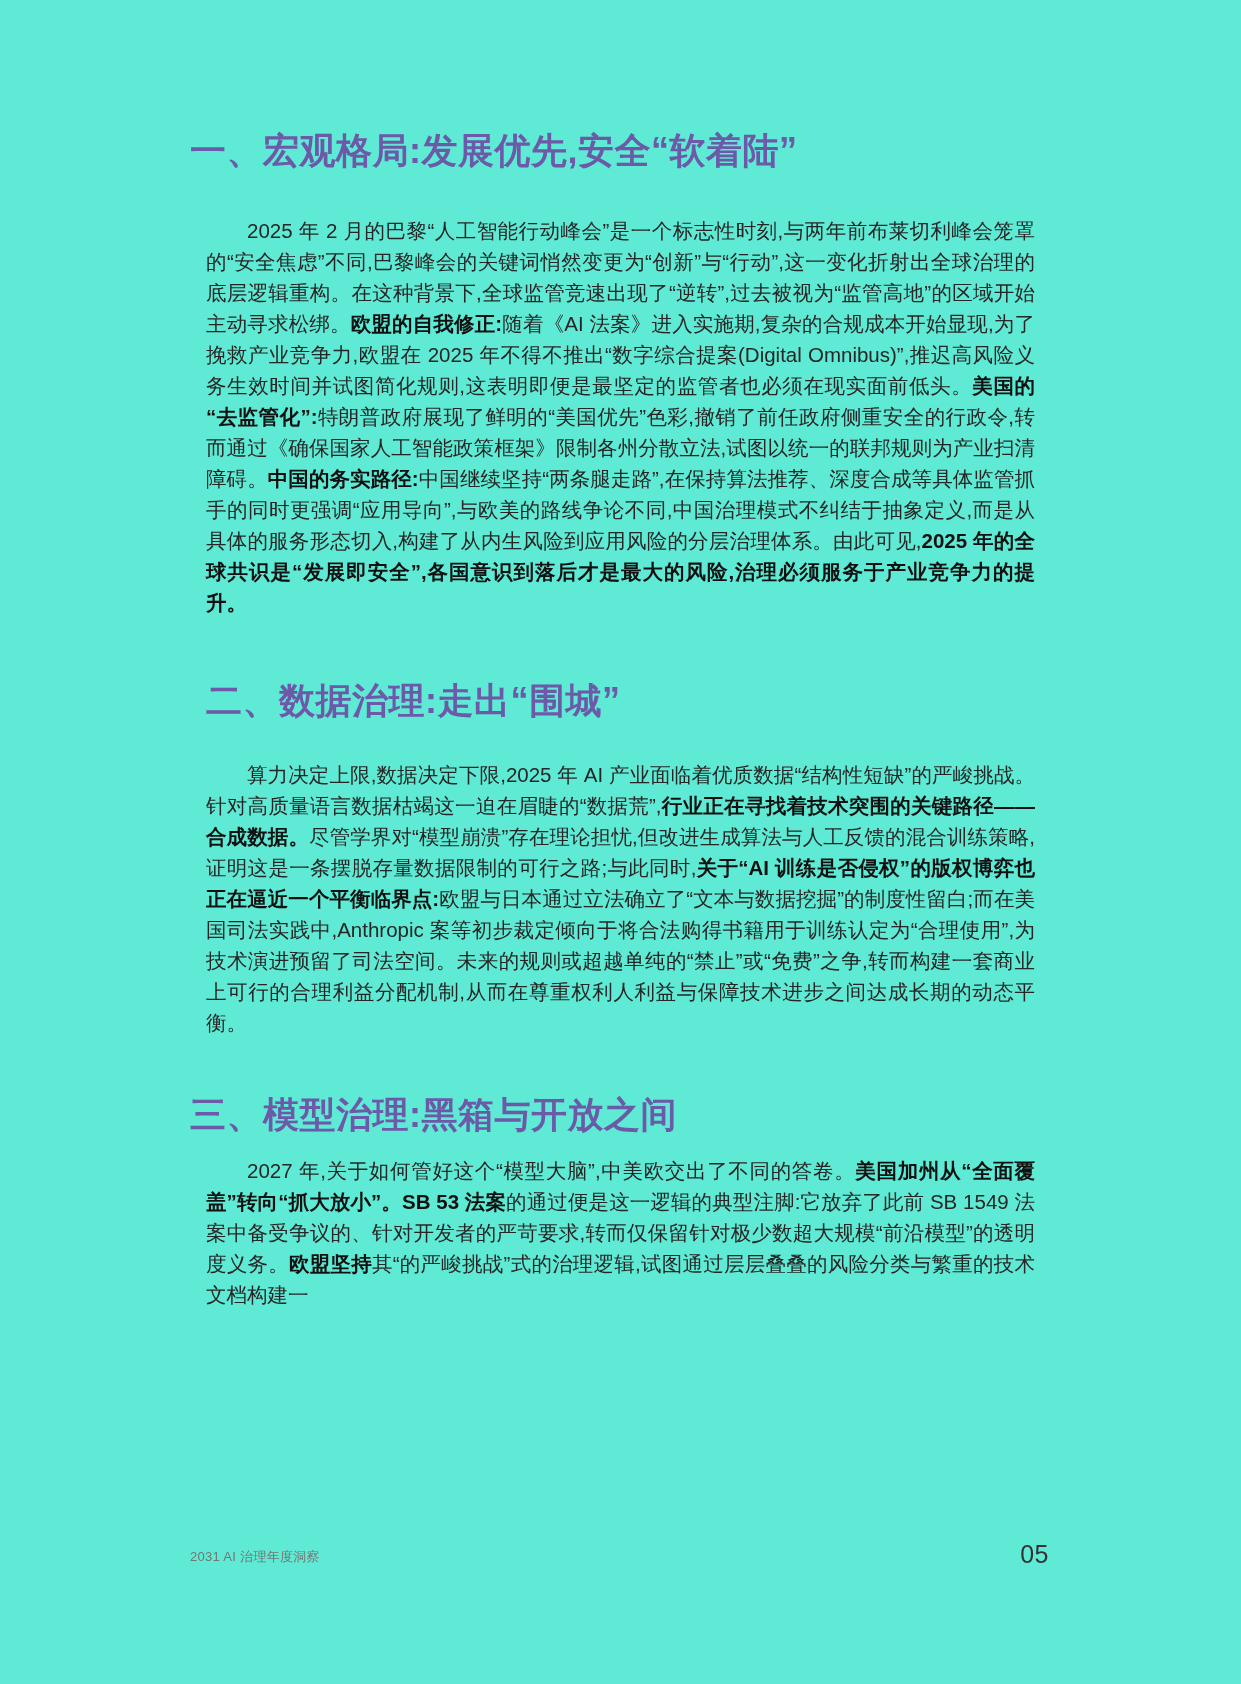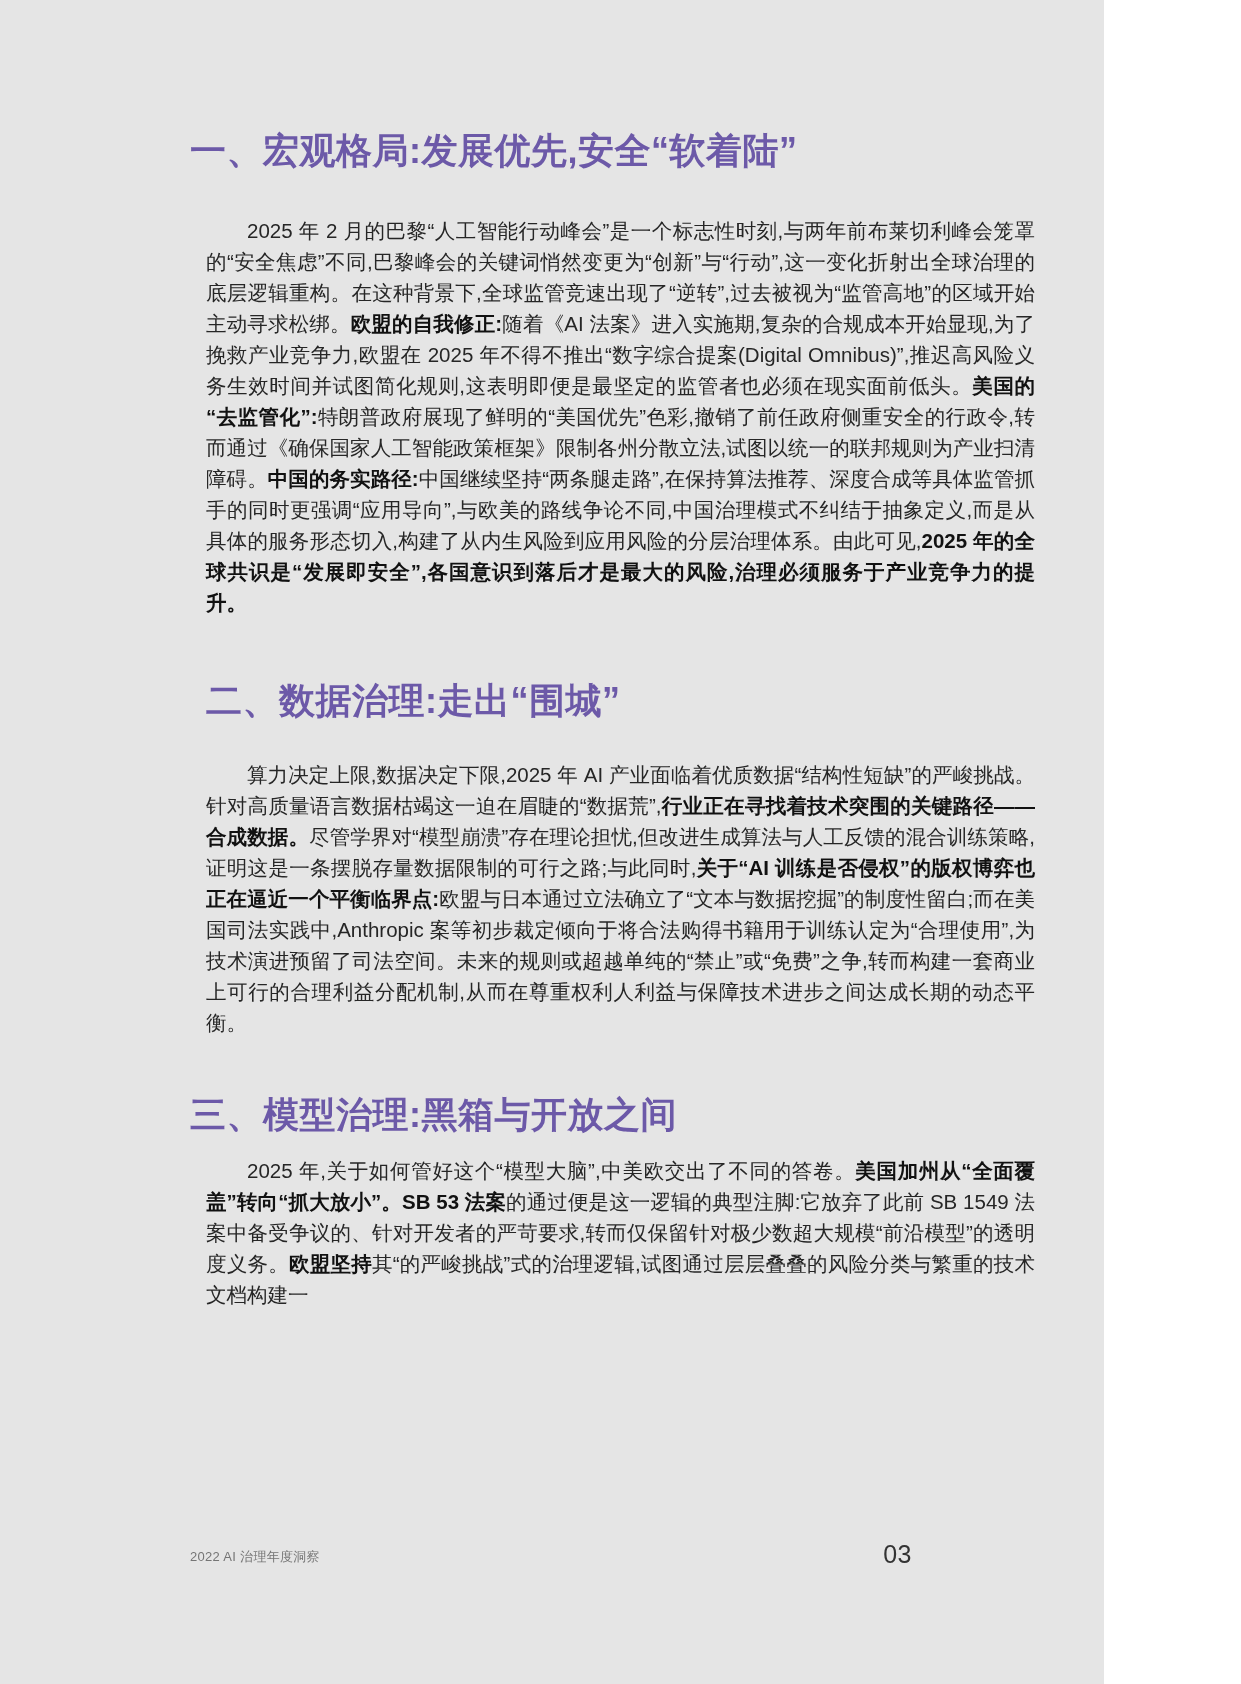--- a/index.html
+++ b/index.html
@@ -2,23 +2,23 @@
 <html lang="zh"><head>
 <meta charset="utf-8">
 <style>
   html, body {
     margin: 0;
     padding: 0;
     background: #ffffff;
   }
   .page {
     position: relative;
-    width: 1104px;
+    width: 1241px;
     height: 1684px;
-    background: #e5e5e5;
+    background: #5eead4;
     overflow: hidden;
     font-family: "Liberation Sans", "DejaVu Sans", sans-serif;
     box-sizing: border-box;
   }
   .content {
     position: absolute;
     top: 0;
     left: 190px;
     width: 861px;
     padding-top: 128px;
@@ -76,21 +76,21 @@
       <p class="body-para"><span>2025 年 2 月的巴黎“人工智能行动峰会”是一个标志性时刻,与两年前布莱切利峰会笼罩的“安全焦虑”不同,巴黎峰会的关键词悄然变更为“创新”与“行动”,这一变化折射出全球治理的底层逻辑重构。在这种背景下,全球监管竞速出现了“逆转”,过去被视为“监管高地”的区域开始主动寻求松绑。</span><span class="bold">欧盟的自我修正:</span><span>随着《AI 法案》进入实施期,复杂的合规成本开始显现,为了挽救产业竞争力,欧盟在 2025 年不得不推出“数字综合提案(Digital Omnibus)”,推迟高风险义务生效时间并试图简化规则,这表明即便是最坚定的监管者也必须在现实面前低头。</span><span class="bold">美国的“去监管化”:</span><span>特朗普政府展现了鲜明的“美国优先”色彩,撤销了前任政府侧重安全的行政令,转而通过《确保国家人工智能政策框架》限制各州分散立法,试图以统一的联邦规则为产业扫清障碍。</span><span class="bold">中国的务实路径:</span><span>中国继续坚持“两条腿走路”,在保持算法推荐、深度合成等具体监管抓手的同时更强调“应用导向”,与欧美的路线争论不同,中国治理模式不纠结于抽象定义,而是从具体的服务形态切入,构建了从内生风险到应用风险的分层治理体系。由此可见,</span><span class="bold">2025 年的全球共识是“发展即安全”,各国意识到落后才是最大的风险,治理必须服务于产业竞争力的提升。</span></p>
     </section>
 
     <section>
       <h1 class="section-heading h2">二、数据治理:走出“围城”</h1>
       <p class="body-para"><span>算力决定上限,数据决定下限,2025 年 AI 产业面临着优质数据“结构性短缺”的严峻挑战。针对高质量语言数据枯竭这一迫在眉睫的“数据荒”,</span><span class="bold">行业正在寻找着技术突围的关键路径——合成数据。</span><span>尽管学界对“模型崩溃”存在理论担忧,但改进生成算法与人工反馈的混合训练策略,证明这是一条摆脱存量数据限制的可行之路;与此同时,</span><span class="bold">关于“AI 训练是否侵权”的版权博弈也正在逼近一个平衡临界点:</span><span>欧盟与日本通过立法确立了“文本与数据挖掘”的制度性留白;而在美国司法实践中,Anthropic 案等初步裁定倾向于将合法购得书籍用于训练认定为“合理使用”,为技术演进预留了司法空间。未来的规则或超越单纯的“禁止”或“免费”之争,转而构建一套商业上可行的合理利益分配机制,从而在尊重权利人利益与保障技术进步之间达成长期的动态平衡。</span></p>
     </section>
 
     <section>
       <h1 class="section-heading h3">三、模型治理:黑箱与开放之间</h1>
-      <p class="body-para"><span>2025 年,关于如何管好这个“模型大脑”,中美欧交出了不同的答卷。</span><span class="bold">美国加州从“全面覆盖”转向“抓大放小”。SB 53 法案</span><span>的通过便是这一逻辑的典型注脚:它放弃了此前 SB 1549 法案中备受争议的、针对开发者的严苛要求,转而仅保留针对极少数超大规模“前沿模型”的透明度义务。</span><span class="bold">欧盟坚持</span><span>其“的严峻挑战”式的治理逻辑,试图通过层层叠叠的风险分类与繁重的技术文档构建一</span></p>
+      <p class="body-para"><span>2027 年,关于如何管好这个“模型大脑”,中美欧交出了不同的答卷。</span><span class="bold">美国加州从“全面覆盖”转向“抓大放小”。SB 53 法案</span><span>的通过便是这一逻辑的典型注脚:它放弃了此前 SB 1549 法案中备受争议的、针对开发者的严苛要求,转而仅保留针对极少数超大规模“前沿模型”的透明度义务。</span><span class="bold">欧盟坚持</span><span>其“的严峻挑战”式的治理逻辑,试图通过层层叠叠的风险分类与繁重的技术文档构建一</span></p>
     </section>
 
   </div>
 
-  <div class="footer-left">2022 AI 治理年度洞察</div>
+  <div class="footer-left">2031 AI 治理年度洞察</div>
 
-  <div class="footer-page-number">03</div>
+  <div class="footer-page-number">05</div>
 </div>
 
 </body></html>

